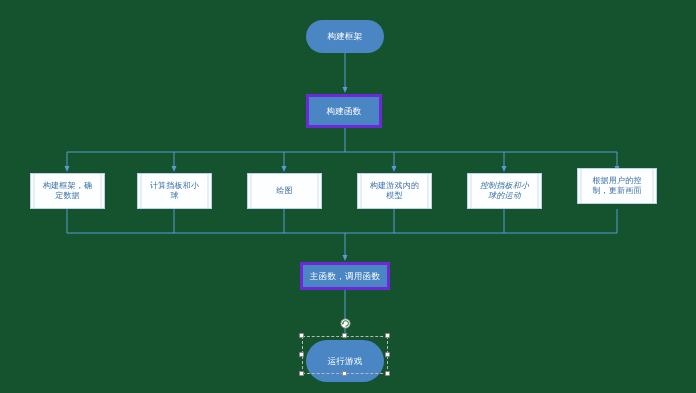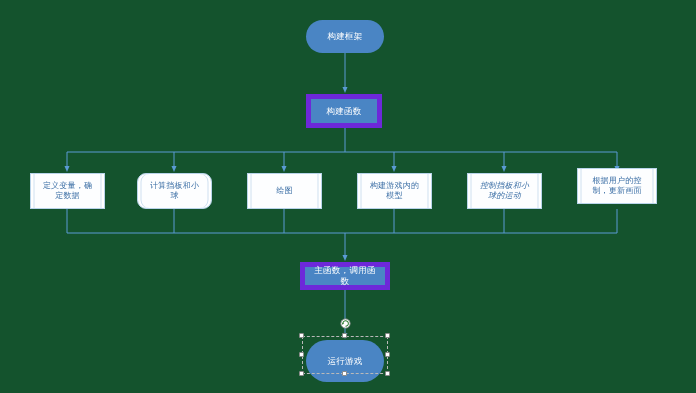--- a/index.html
+++ b/index.html
@@ -39,21 +39,21 @@
   .node.filled {
     background: #4a85c4;
     color: #ffffff;
     font-size: 8.5px;
     letter-spacing: 0.3px;
   }
   .node.filled.oval {
     border-radius: 999px;
   }
   .node.filled.rect {
-    border: 5px solid #6d28d9;
+    border: 3px solid #6d28d9;
   }
   
   .node.light {
     background: #fdfeff;
     border: 1px solid #b9d4ea;
     color: #3b6ea5;
     font-size: 8px;
     letter-spacing: 0.2px;
     box-shadow: inset 2.5px 0 0 #ffffff, inset 3.5px 0 0 #cfe0f0,
                 inset -2.5px 0 0 #ffffff, inset -3.5px 0 0 #cfe0f0;
@@ -122,25 +122,25 @@
 
   <div class="node filled oval" style="left:306px; top:20px; width:78px; height:33px;">
     <span class="label">构建框架</span>
   </div>
 
   <div class="node filled rect" style="left:306px; top:94px; width:76px; height:34px;">
     <span class="label">构建函数</span>
   </div>
 
   <div class="node light" style="left:30px; top:173px; width:75px; height:36px;">
-    <span class="label">定义变量，确
+    <span class="label">构建框架，确
 定数据</span>
   </div>
 
-  <div class="node light" style="left:137px; top:173px; width:75px; height:36px;border-radius:9px;">
+  <div class="node light" style="left:137px; top:173px; width:75px; height:36px;">
     <span class="label">计算挡板和小
 球</span>
   </div>
 
   <div class="node light" style="left:247px; top:173px; width:75px; height:36px;">
     <span class="label">绘图</span>
   </div>
 
   <div class="node light" style="left:357px; top:173px; width:75px; height:36px;">
     <span class="label">构建游戏内的

